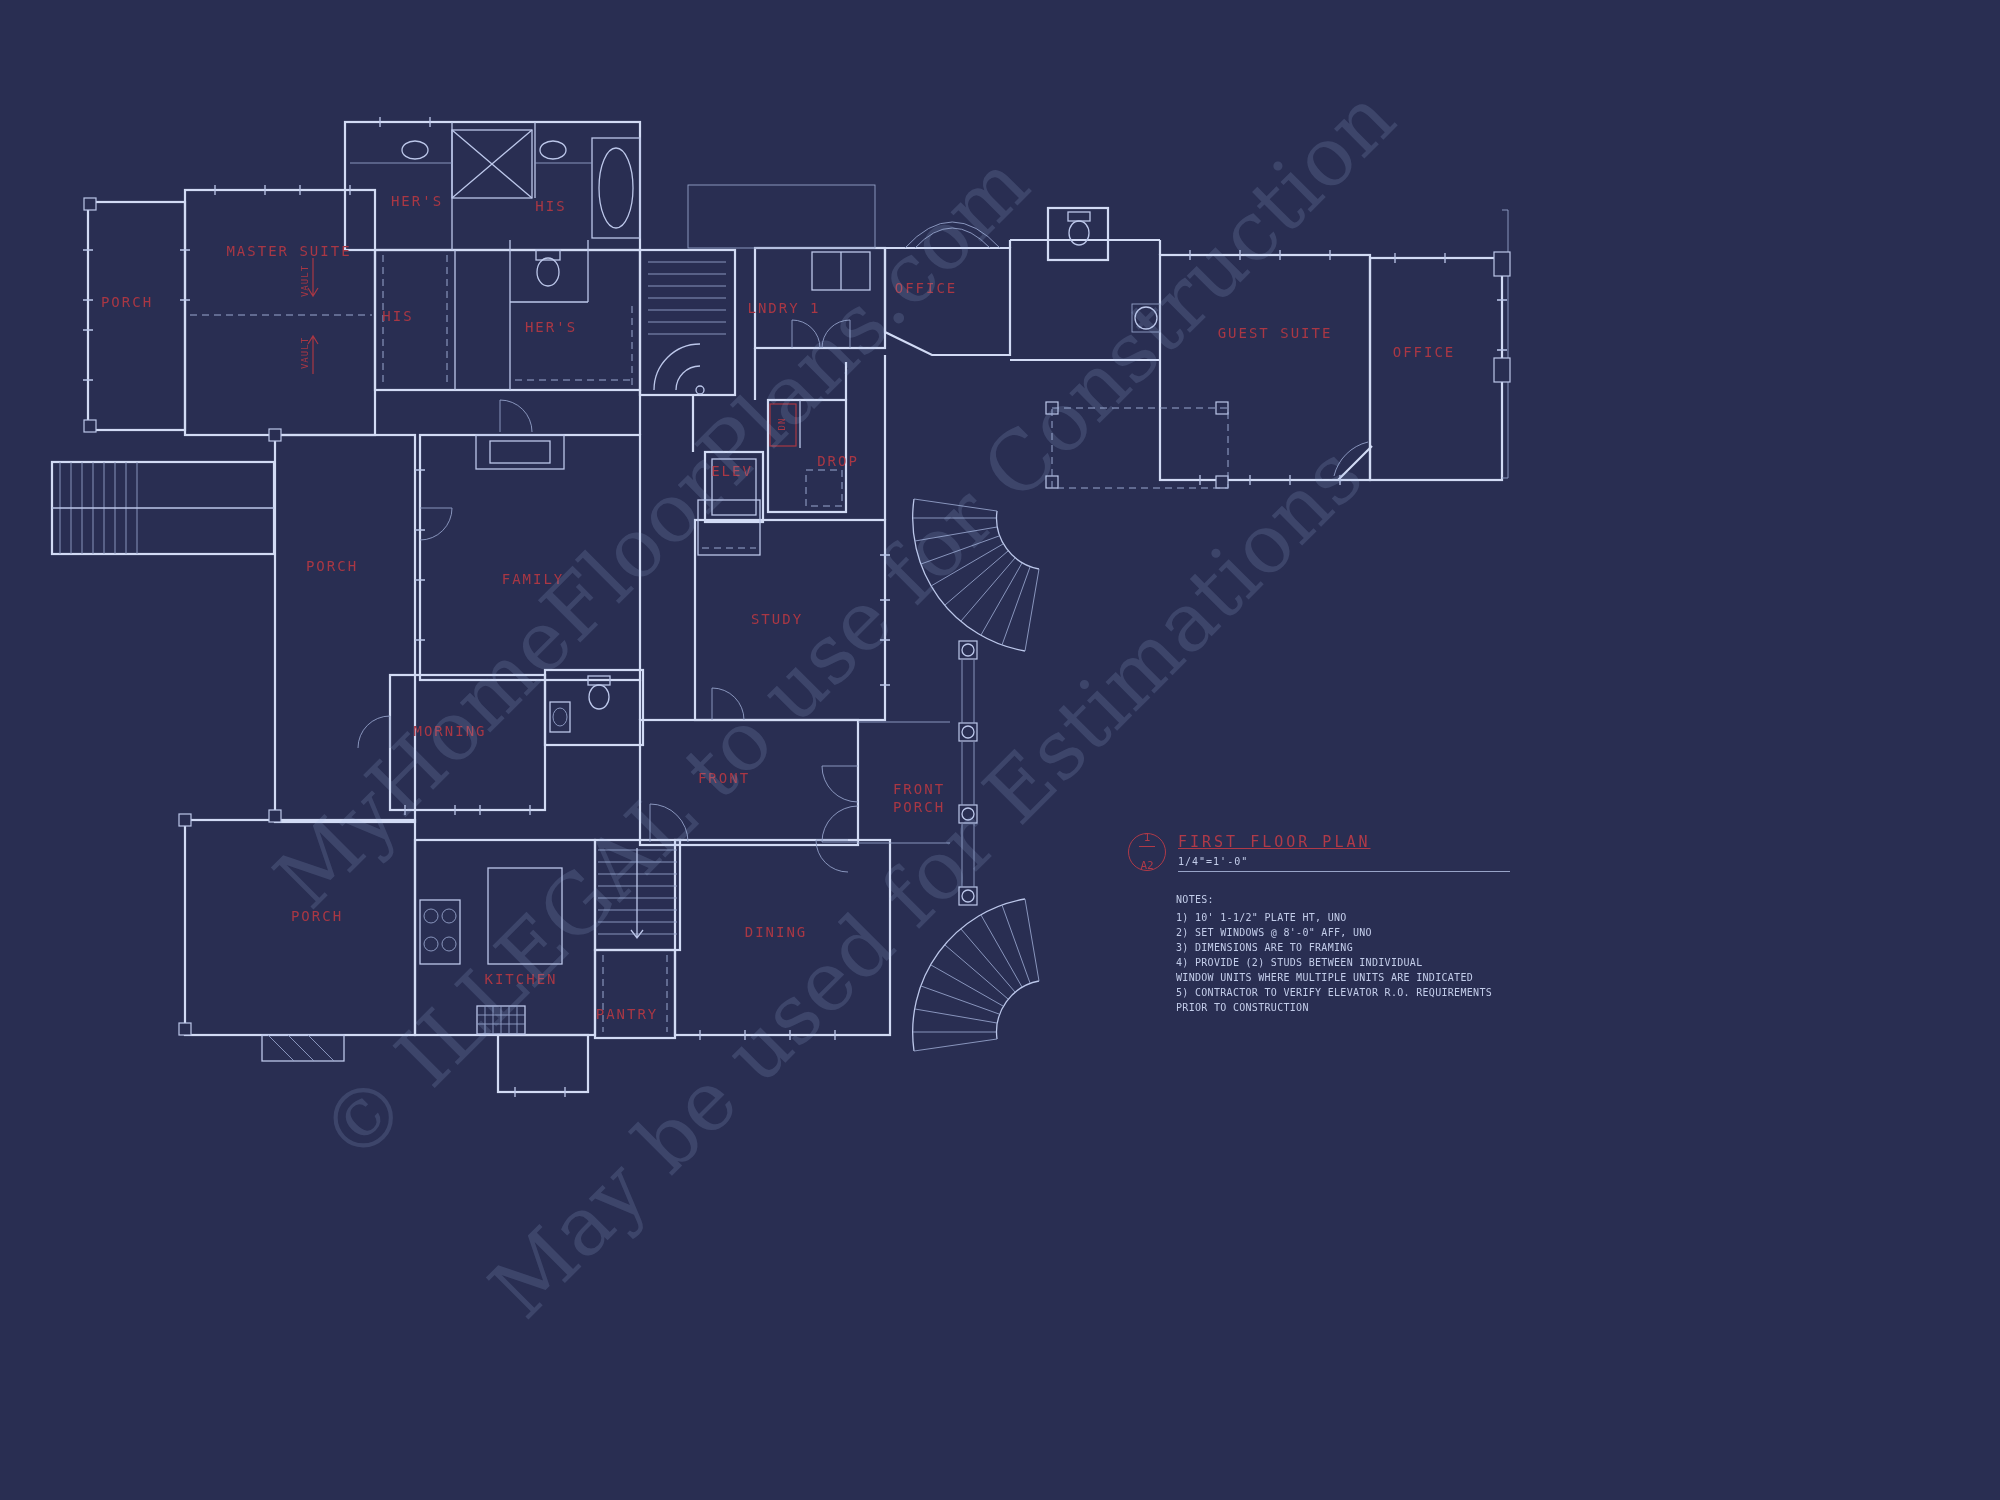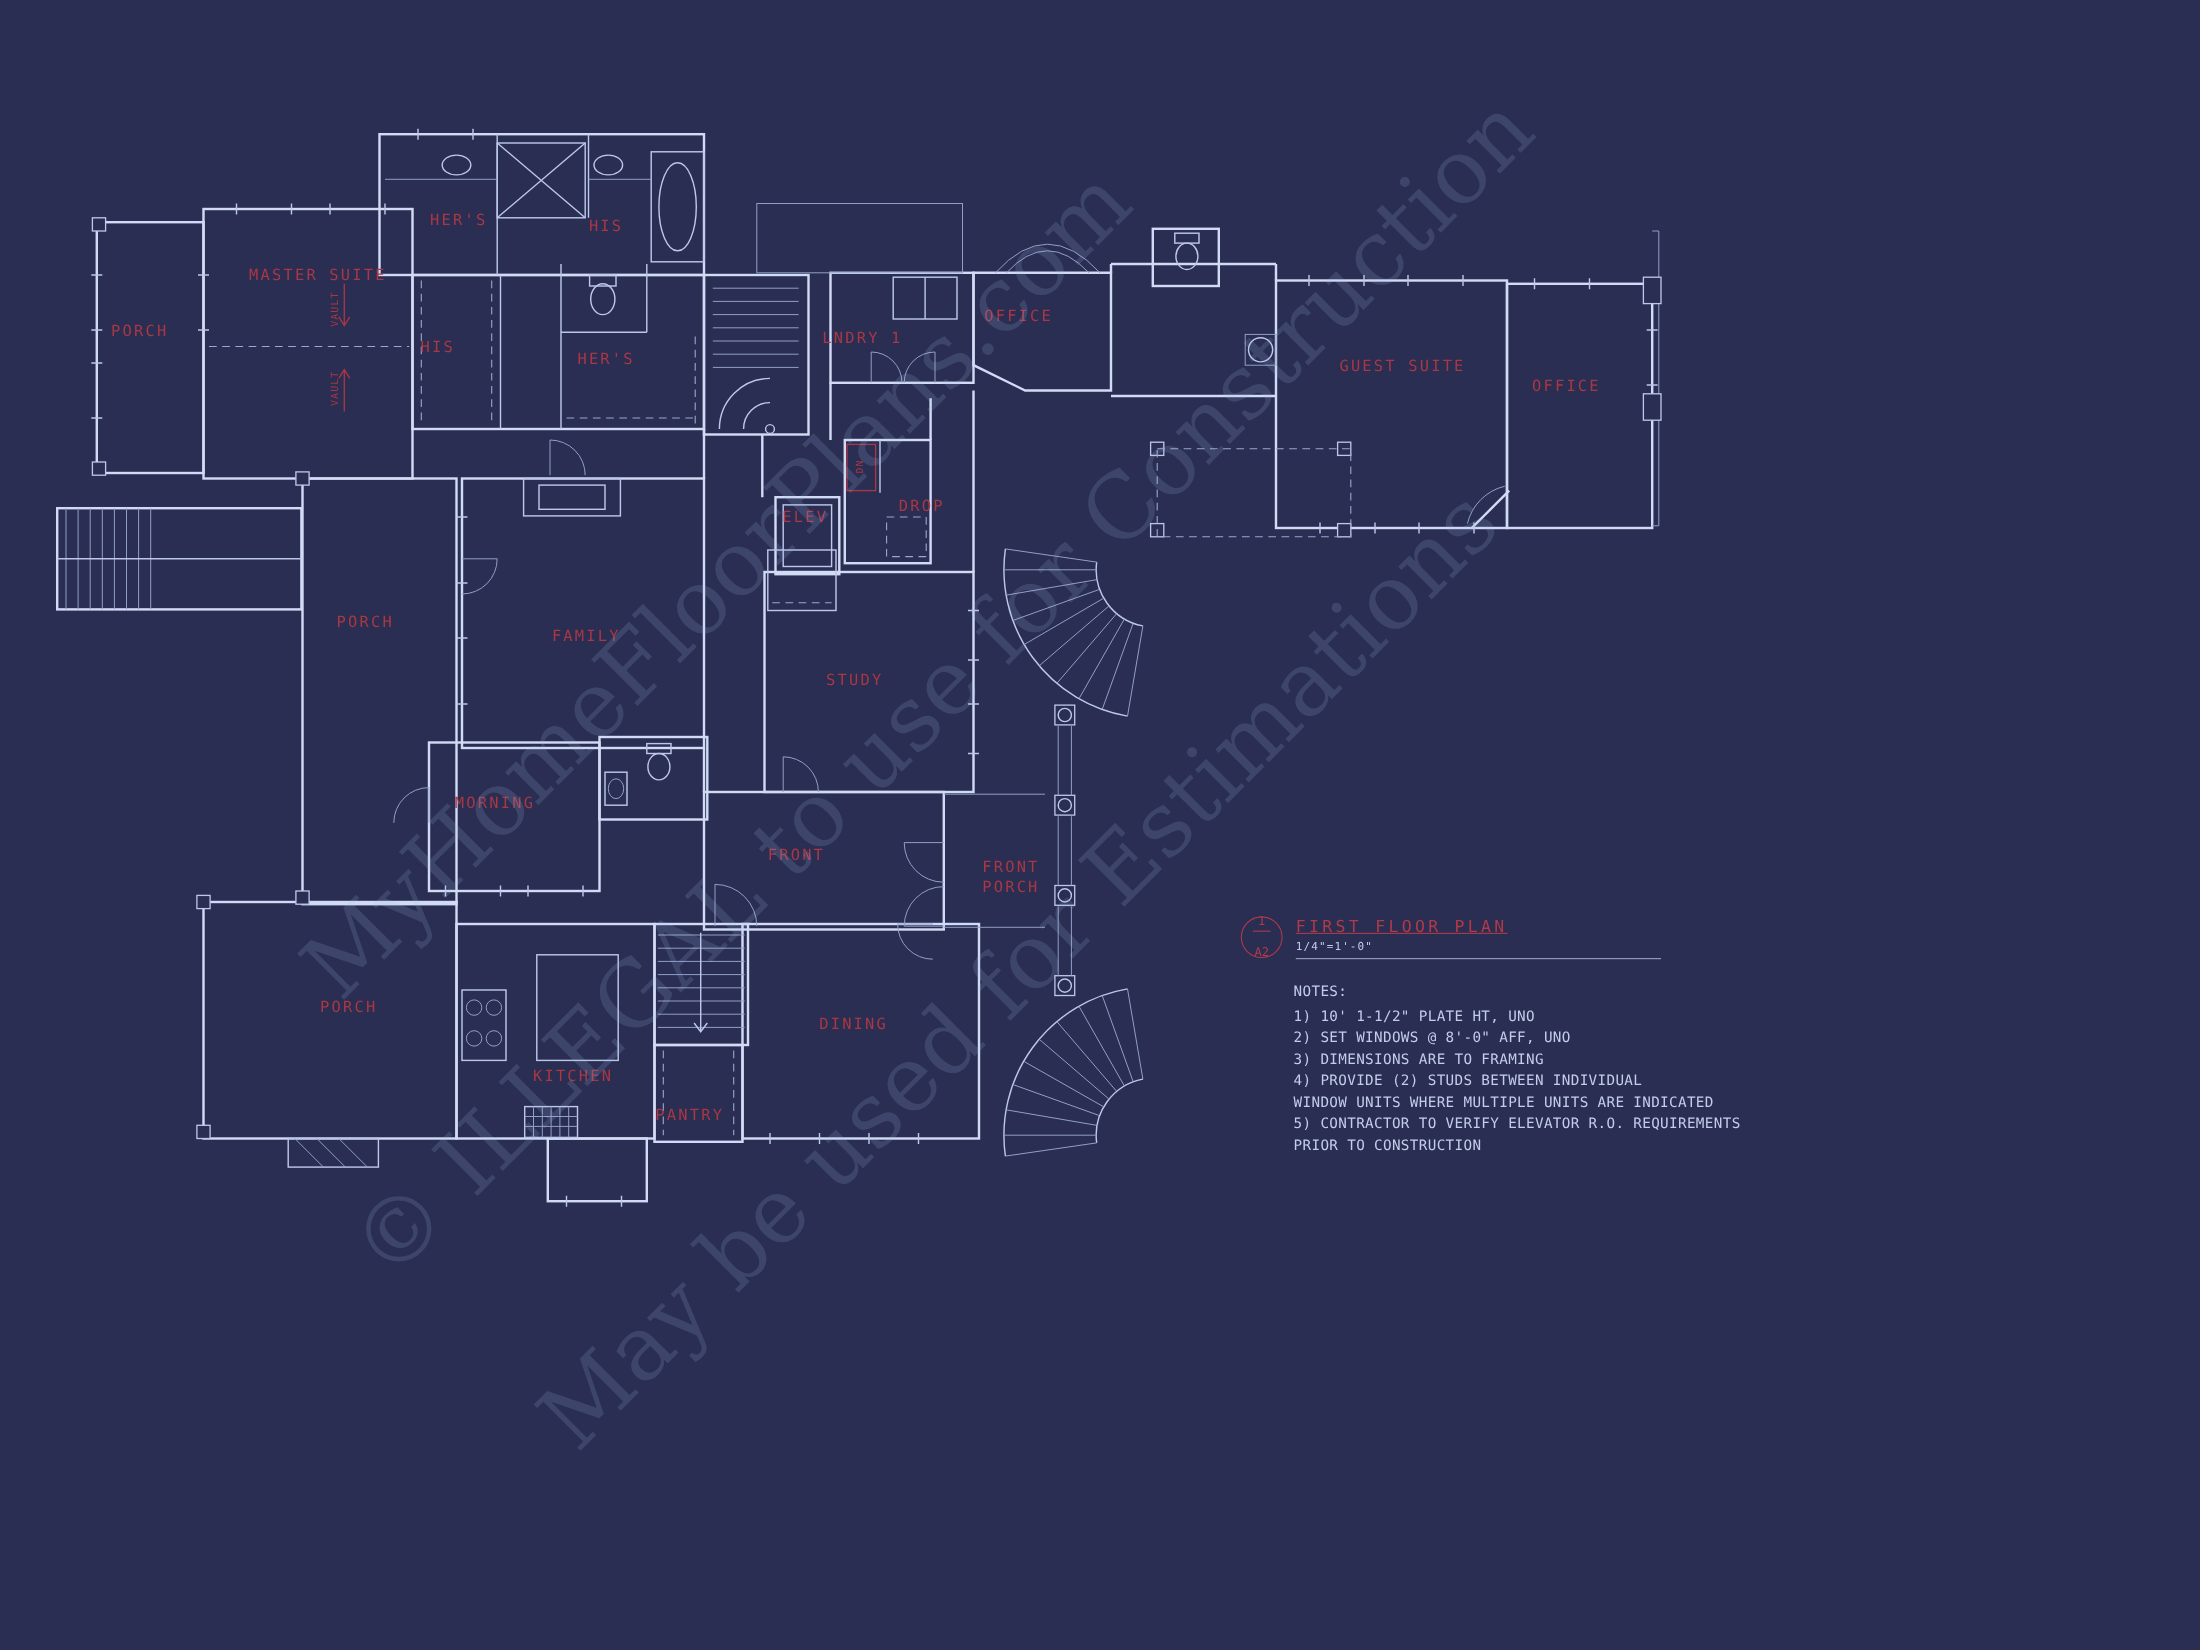--- a/index.html
+++ b/index.html
@@ -36,21 +36,21 @@
   .title-block { position:absolute; left:1128px; top:833px; color:#c3cdea; }
   .tb-head { display:flex; align-items:flex-start; }
   .callout { width:38px; height:38px; border:1.5px solid #b03a48; border-radius:50%;
              display:flex; flex-direction:column; align-items:center; justify-content:center;
              color:#b03a48; font-size:11px; line-height:1.1; flex:none; }
   .callout .co-top { border-bottom:1px solid #b03a48; padding:0 5px 1px; }
   .callout .co-bot { padding-top:1px;margin-top:12px; }
   .tb-titlewrap { margin-left:12px; border-bottom:1px solid #98a4c8; width:332px; padding-bottom:4px; }
   .tb-title { color:#b03a48; font-size:15px; letter-spacing:3px; text-decoration:underline; }
   .tb-scale { margin-top:5px; font-size:10px; letter-spacing:1px; color:#c3cdea; }
-  .tb-notes { margin:20px 0 0 48px; font-size:13px; line-height:1.5; letter-spacing:0.3px; }
+  .tb-notes { margin:20px 0 0 48px; font-size:10px; line-height:1.5; letter-spacing:0.3px; }
   .tb-notes-head { margin-bottom:3px; }
   .tb-note { white-space:pre-line; }
 </style>
 </head>
 <body>
 
 <div class="sheet">
 
   <svg class="plan" width="2000" height="1500" viewBox="0 0 2000 1500">
 

